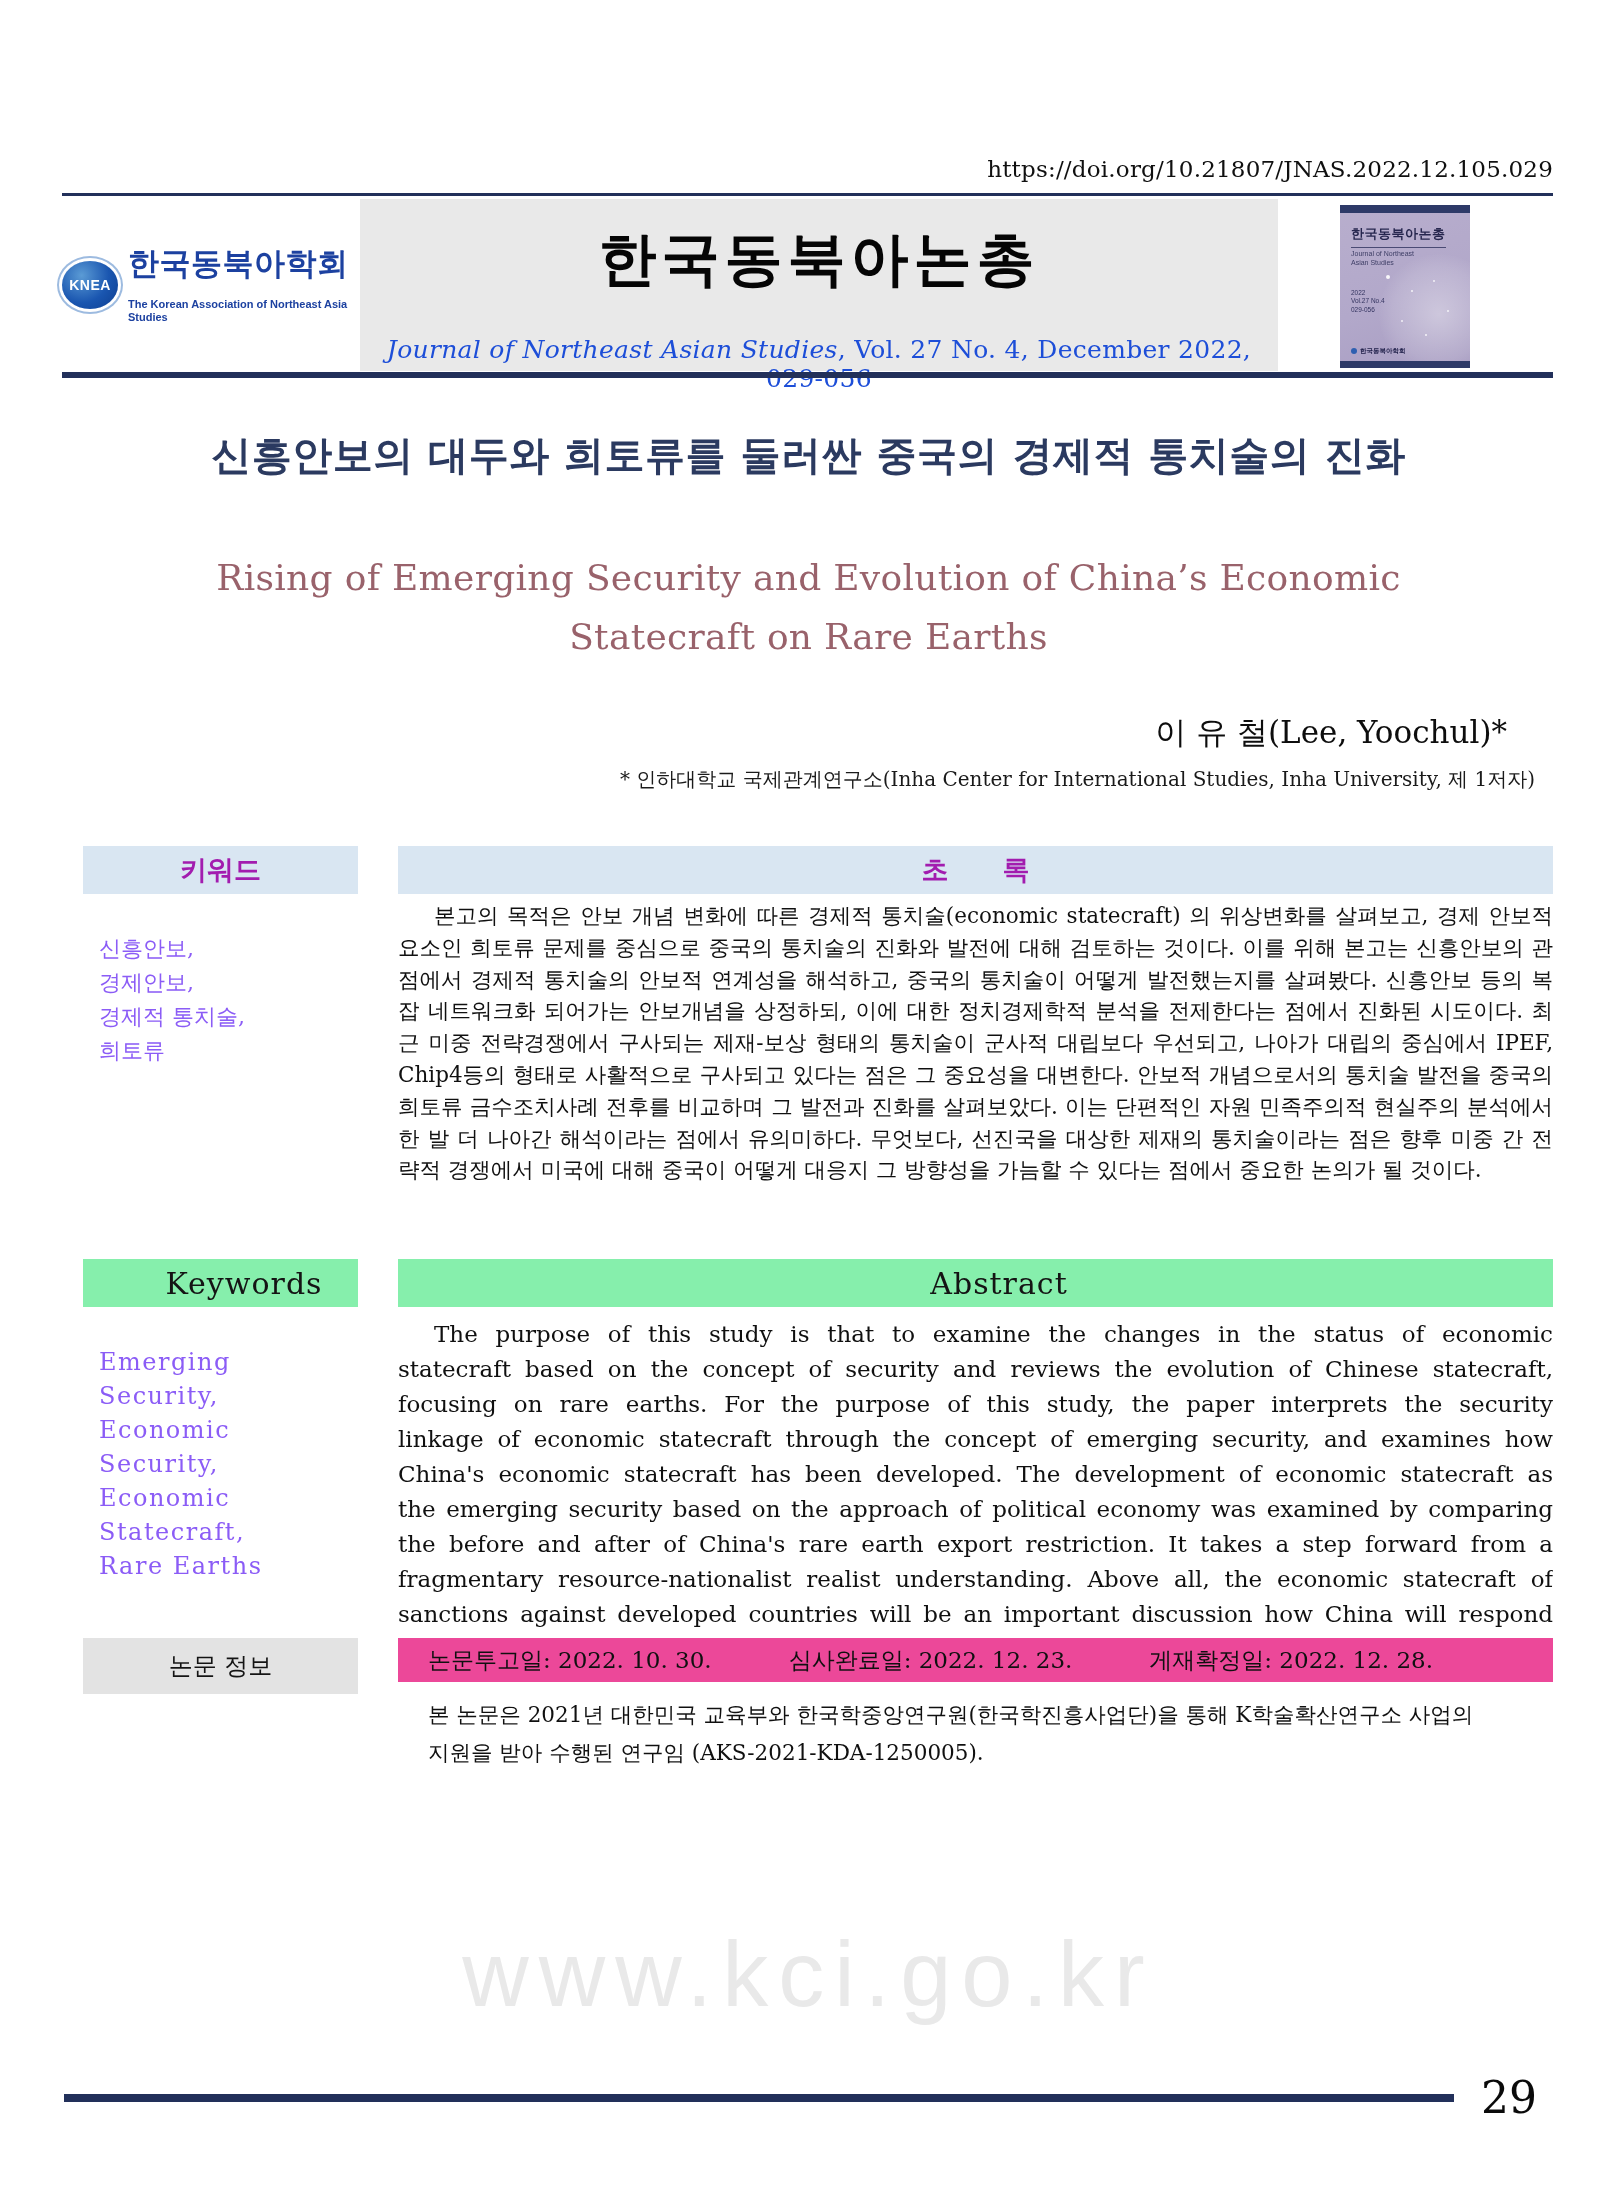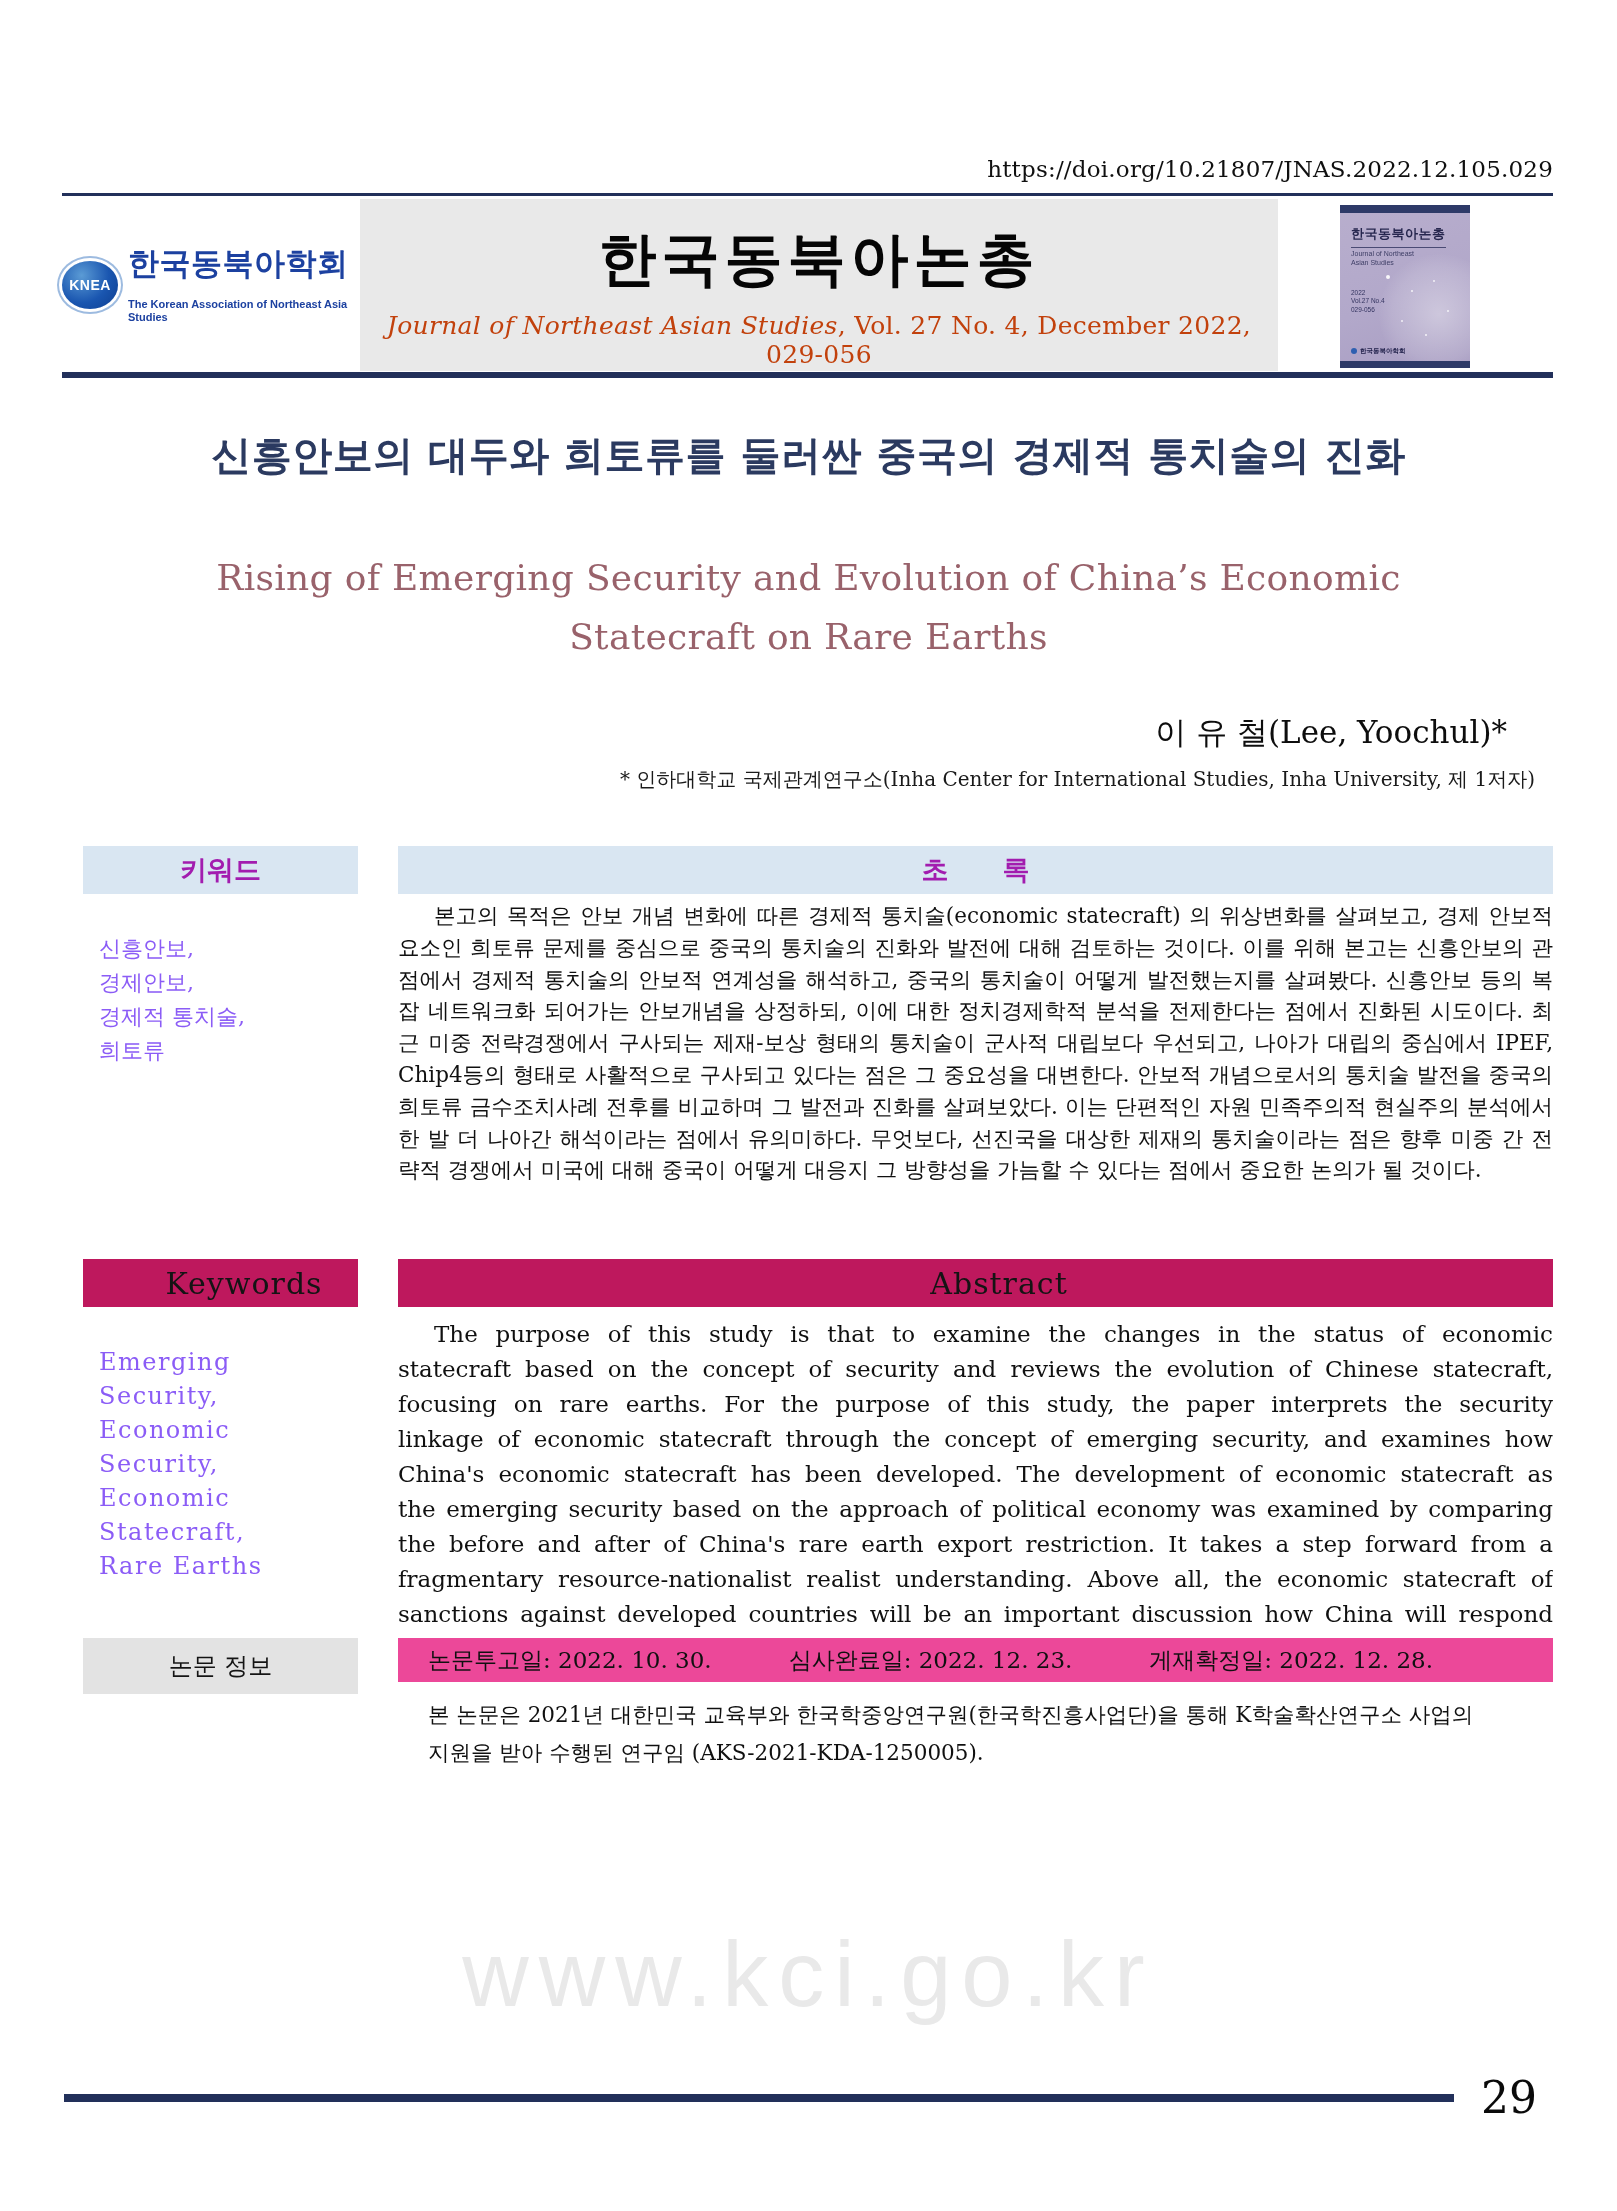--- a/index.html
+++ b/index.html
@@ -57,21 +57,21 @@
 
   .title-band{
     flex:1;background:#e9e9e9;text-align:center;margin-right:62px;
   }
   .journal-title{
     font-family:"Liberation Sans",sans-serif;
     font-size:58px;font-weight:bold;color:#050505;
     letter-spacing:5px;margin-top:22px;
   }
   .journal-subtitle{
-    font-size:25px;color:#c2410c;margin-top:12px;letter-spacing:0.3px;
+    font-size:25px;color:#1d4ed8;margin-top:36px;letter-spacing:0.3px;
   }
   .journal-subtitle .it{font-style:italic;}
 
   
   .cover{
     width:130px;height:163px;margin-top:6px;margin-right:83px;
     background:linear-gradient(160deg,#b8aecd 0%,#b2a8ca 55%,#a89dc2 100%);
     position:relative;overflow:hidden;flex:0 0 auto;
   }
   .cover::before{
@@ -140,21 +140,21 @@
   .crow .right{flex:1;min-width:0;}
   .row1{top:846px;}
   .row2{top:1259px;}
   .row3{top:1638px;}
 
   .label-box{
     height:48px;display:flex;align-items:center;justify-content:center;
     text-align:center;
   }
   .label-blue{background:#d9e6f2;color:#a21caf;font-weight:bold;font-size:27px;}
-  .label-pink{background:#be185d;color:#141414;font-size:30px;letter-spacing:1px;padding-left:47px;}
+  .label-pink{background:#86efac;color:#141414;font-size:30px;letter-spacing:1px;padding-left:47px;}
   .label-gray{background:#e3e3e3;color:#141414;font-size:24px;height:56px;}
 
   .kw-list{
     list-style:none;margin:12px;padding:26px 0 0 4px;
     font-size:22px;line-height:34px;color:#8b5cf6;
   }
   .kw-list.en{font-size:24px;letter-spacing:1.5px;line-height:34px;}
 
   .abs-ko{
     margin:0;padding-top:6px;

